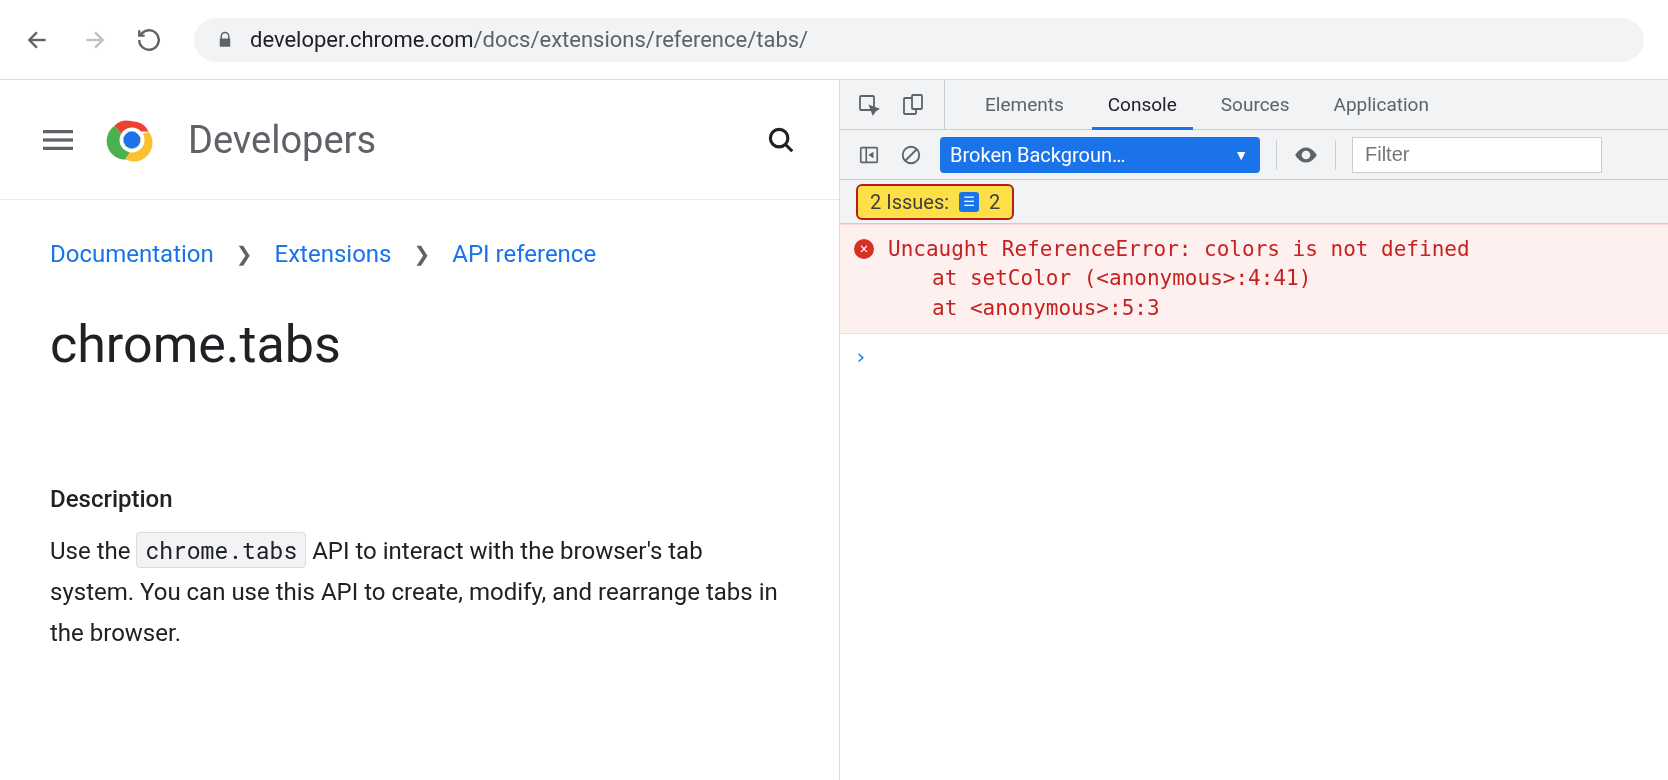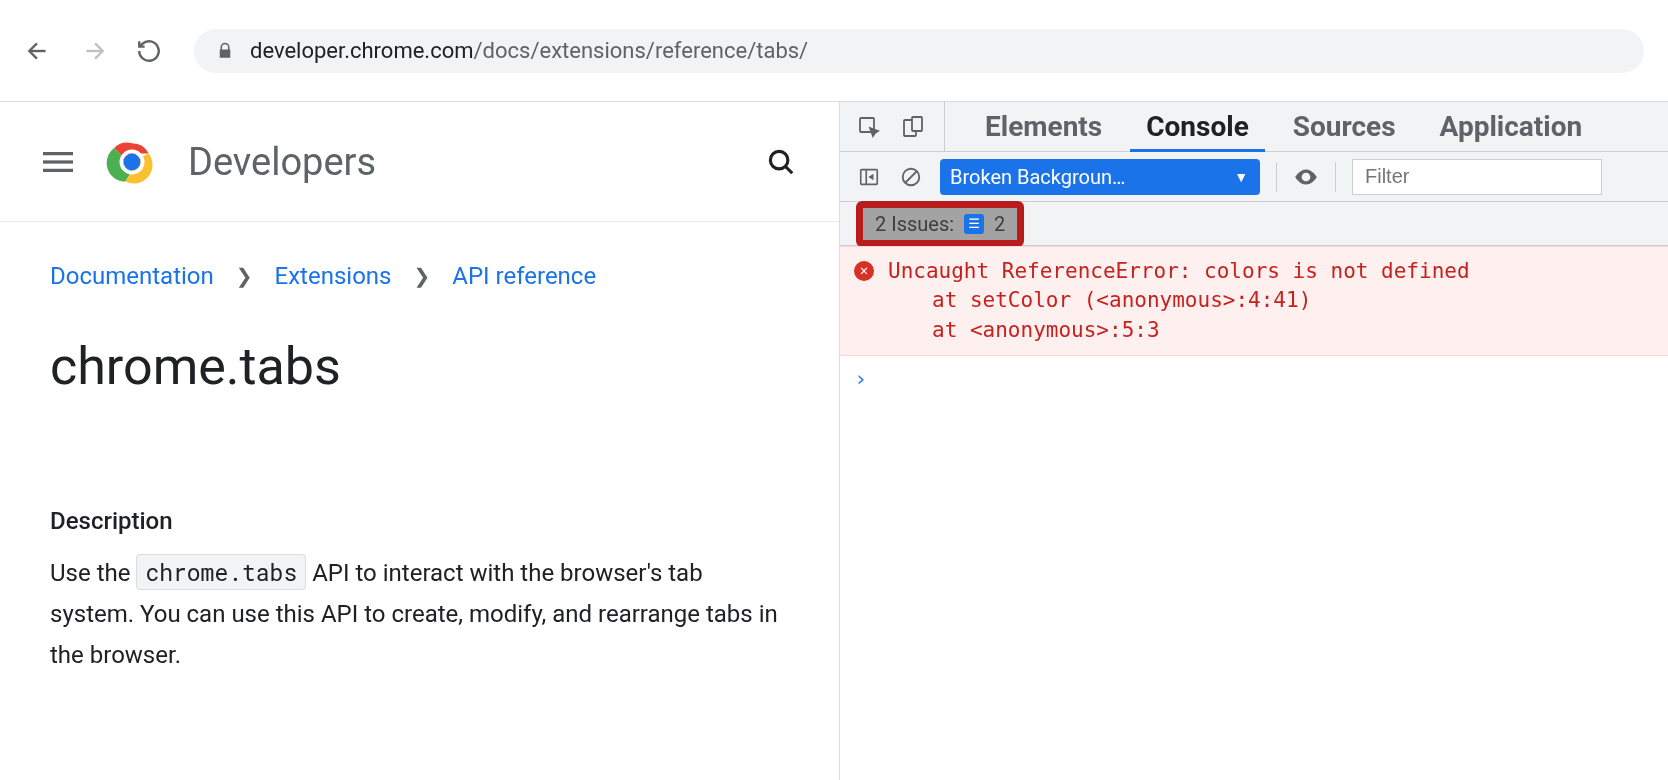--- a/index.html
+++ b/index.html
@@ -6,21 +6,21 @@
 body {
   font-family: -apple-system, BlinkMacSystemFont, "Segoe UI", Roboto, Arial, sans-serif;
   width: 1668px;
   height: 780px;
   background: #fff;
   overflow: hidden;
 }
 
 
 .browser-bar {
-  height: 102px;
+  height: 80px;
   background: #ffffff;
   border-bottom: 1px solid #dadce0;
   display: flex;
   align-items: center;
   padding: 0 24px;
   gap: 20px;
 }
 .nav-arrows { display: flex; align-items: center; gap: 28px; }
 .nav-icon { width: 28px; height: 28px; display:flex; align-items:center; justify-content:center; color:#5f6368; }
 .nav-icon.disabled { color: #bdc1c6; }
@@ -78,21 +78,21 @@
 .dt-tabs {
   height: 50px;
   display:flex;
   align-items:center;
   padding: 0 16px;
   gap: 0;
   border-bottom: 1px solid #cacdd1;
   background:#f1f3f4;
 }
 .dt-tool-icons { display:flex; align-items:center; gap:18px; padding-right:18px; border-right:1px solid #cacdd1; margin-right:18px; height:100%;}
-.dt-tab { font-size:28px; color:#5f6368; padding: 12px 22px; height:100%; display:flex; align-items:center; position:relative;font-weight:bold; }
+.dt-tab { font-size:19px; color:#5f6368; padding: 12px 22px; height:100%; display:flex; align-items:center; position:relative; }
 .dt-tab.active { color:#202124; }
 .dt-tab.active::after { content:""; position:absolute; left:6px; right:6px; bottom:-1px; height:3px; background:#1a73e8; }
 
 .dt-toolbar {
   height: 50px;
   display:flex;
   align-items:center;
   padding: 0 16px;
   gap: 16px;
   border-bottom: 1px solid #cacdd1;
@@ -128,21 +128,21 @@
 .dt-issues {
   height:44px;
   display:flex;
   align-items:center;
   padding:0 16px;
   background:#f1f3f4;
   border-bottom:1px solid #cacdd1;
 }
 .issues-pill {
   display:flex; align-items:center; gap:10px;
-  background:#a3a3a3; border:7px solid #b91c1c; border-radius:6px;
+  background:#fde047; border:2px solid #b91c1c; border-radius:6px;
   padding:4px 12px; font-size:20px; color:#3c4043;
 }
 .issue-icon { width:20px; height:20px; background:#1a73e8; border-radius:3px; display:flex; align-items:center; justify-content:center; color:#fff; font-size:13px;}
 
 .console-body { flex:1; background:#fff; display:flex; flex-direction:column; font-family: Menlo, Consolas, monospace; }
 .console-error {
   background:#fff0f0;
   border-top:1px solid #ffd7d9;
   border-bottom:1px solid #ffd7d9;
   padding:10px 14px;

